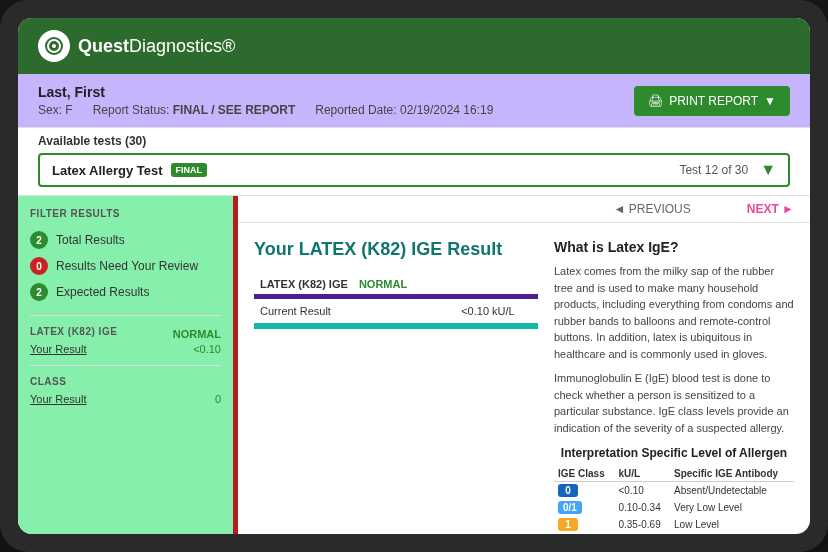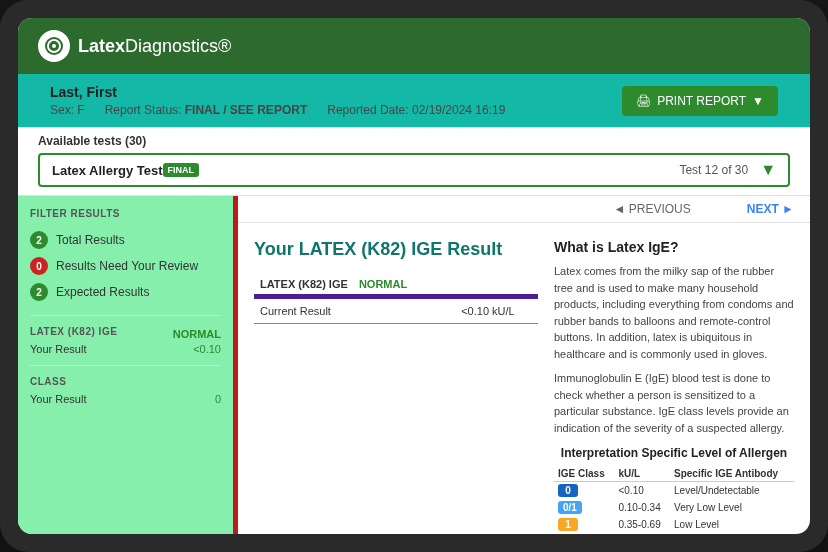--- a/index.html
+++ b/index.html
@@ -56,23 +56,23 @@
     .logo-text {
       color: #fff;
       font-size: 18px;
       font-weight: bold;
     }
     .logo-text span {
       font-weight: 300;
     }
     
     .patient-bar {
-      background: #14b8a6;
+      background: #c4b5fd;
       border-bottom: 1px solid #e0e0e0;
-      padding: 10px 32px;
+      padding: 10px 20px;
       display: flex;
       align-items: center;
       justify-content: space-between;
     }
     .patient-info {
       display: flex;
       flex-direction: column;
       gap: 3px;
     }
     .patient-name {
@@ -115,20 +115,21 @@
       border-radius: 4px;
       padding: 6px 12px;
       display: flex;
       align-items: center;
       justify-content: space-between;
       cursor: pointer;
     }
     .test-selector-left {
       display: flex;
       align-items: center;
+      gap: 8px;
     }
     .test-name {
       font-size: 13px;
       font-weight: bold;
       color: #222;
     }
     .final-badge {
       background: #2d8a2d;
       color: #fff;
       font-size: 9px;
@@ -209,20 +210,21 @@
     }
     .section-row {
       display: flex;
       justify-content: space-between;
       align-items: center;
       margin-bottom: 2px;
     }
     .your-result-label {
       font-size: 11px;
       color: #333;
+      text-decoration: underline;
     }
     
     .right-panel {
       flex: 1;
       overflow-y: auto;
       padding: 0;
     }
     .nav-bar {
       display: flex;
       justify-content: flex-end;
@@ -233,21 +235,21 @@
     }
     .nav-btn {
       font-size: 12px;
       color: #666;
       cursor: pointer;
       display: flex;
       align-items: center;
       gap: 3px;
     }
     .nav-btn.active {
-      color: #3b82f6;
+      color: #ec4899;
       font-weight: bold;
       padding-left: 40px;
     }
     .content-area {
       display: flex;
       padding: 16px;
       gap: 16px;
     }
     .left-results {
       flex: 1;
@@ -269,21 +271,21 @@
       font-weight: bold;
       color: #333;
       text-align: left;
       border-bottom: 5px solid #4c1d95;
       padding: 4px 6px;
     }
     .result-table td {
       font-size: 11px;
       color: #333;
       padding: 6px 6px;
-      border-bottom: 1px solid #14b8a6;
+      border-bottom: 6px solid #14b8a6;
     }
     .normal-text { color: #2d8a2d; font-weight: bold; }
     .green-value { color: #2d8a2d; }
     .right-info {
       width: 240px;
       min-width: 240px;
     }
     .info-title {
       font-size: 14px;
       font-weight: bold;
@@ -340,21 +342,21 @@
     <div class="header">
       <div class="logo-area">
         <div class="logo-circle">
           <svg width="20" height="20" viewBox="0 0 20 20">
             <circle cx="10" cy="10" r="9" fill="#2d6a2d"></circle>
             <circle cx="10" cy="10" r="6" fill="none" stroke="#fff" stroke-width="2"></circle>
             <circle cx="10" cy="10" r="2" fill="#fff"></circle>
           </svg>
         </div>
         <div class="logo-text">
-          <span style="font-weight:bold;">Latex</span><span>Diagnostics®</span>
+          <span style="font-weight:bold;">Quest</span><span>Diagnostics®</span>
         </div>
       </div>
     </div>
 
     <div class="patient-bar">
       <div class="patient-info">
         <div class="patient-name">Last, First</div>
         <div class="patient-details">
           <span>Sex: F</span>
           <span>
@@ -483,21 +485,21 @@
                   <th>kU/L</th>
                   <th>Specific IGE Antibody</th>
                 </tr>
               </thead>
               <tbody id="ige-table-body">
               <tr>
     <td>
       <span class="ige-class-badge" style="background:#1565c0;">0</span>
     </td>
     <td>&lt;0.10</td>
-    <td>Level/Undetectable</td>
+    <td>Absent/Undetectable</td>
   </tr>
                   <tr>
     <td>
       <span class="ige-class-badge" style="background:#42a5f5;">0/1</span>
     </td>
     <td>0.10-0.34</td>
     <td>Very Low Level</td>
   </tr>
                   <tr>
     <td>

